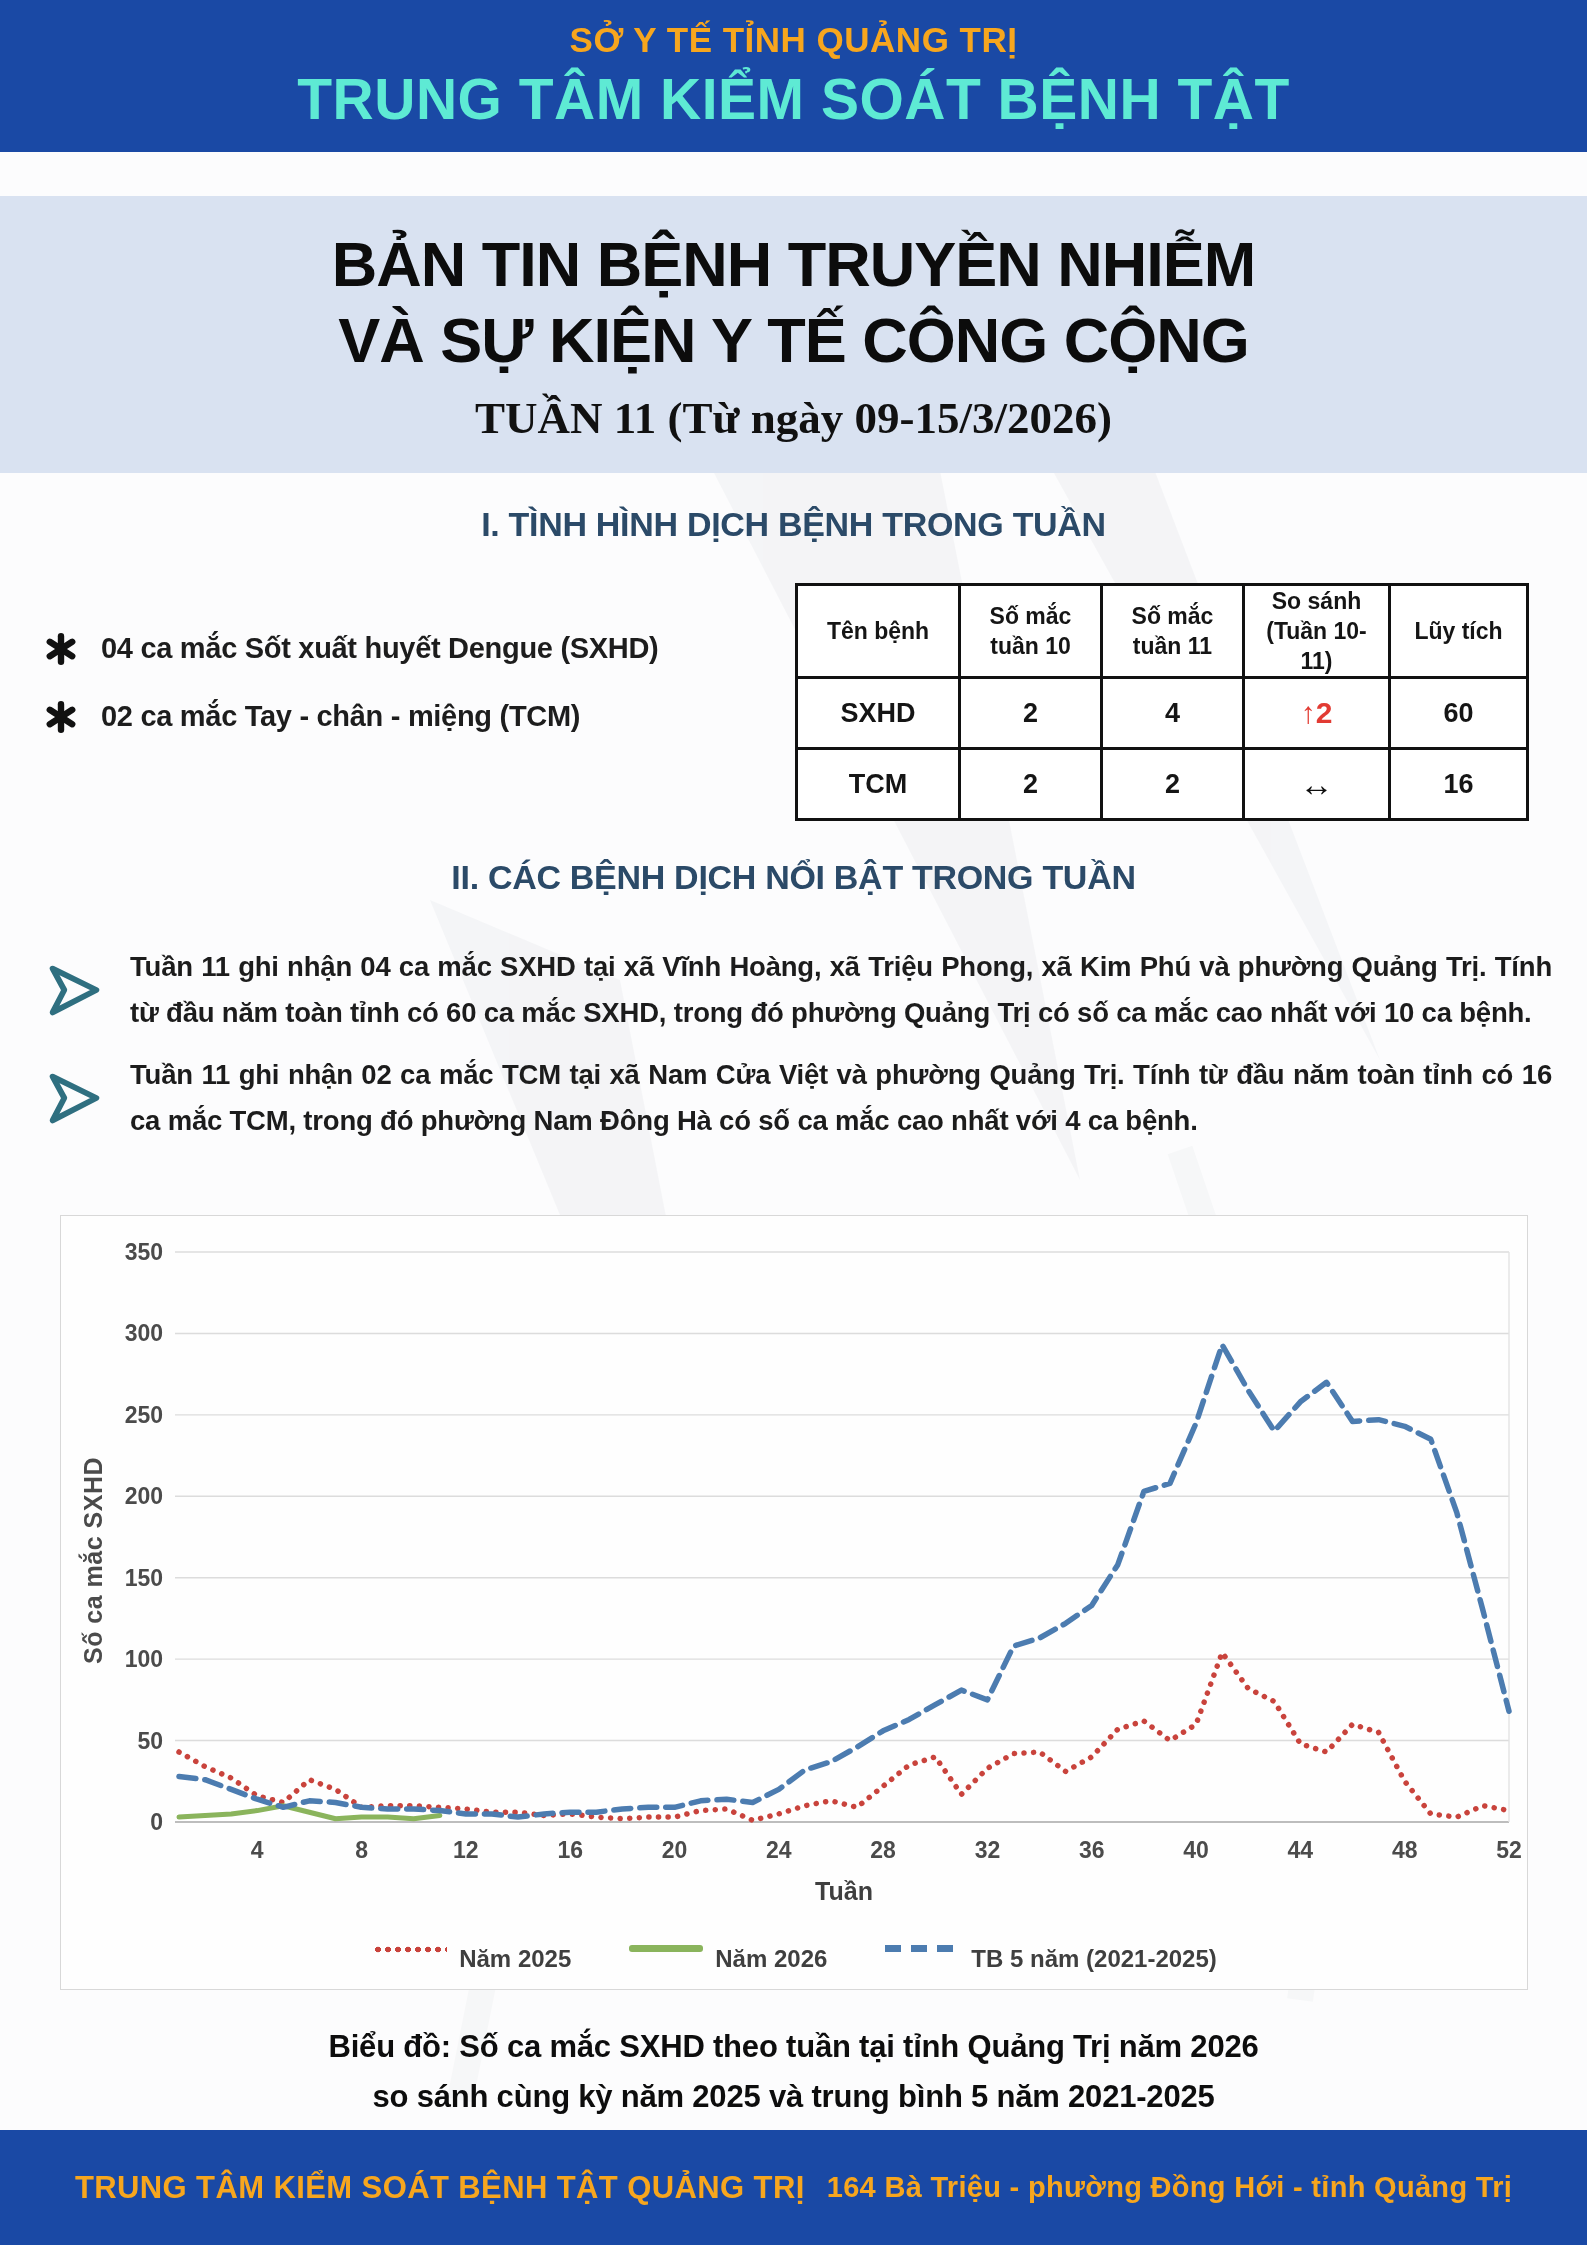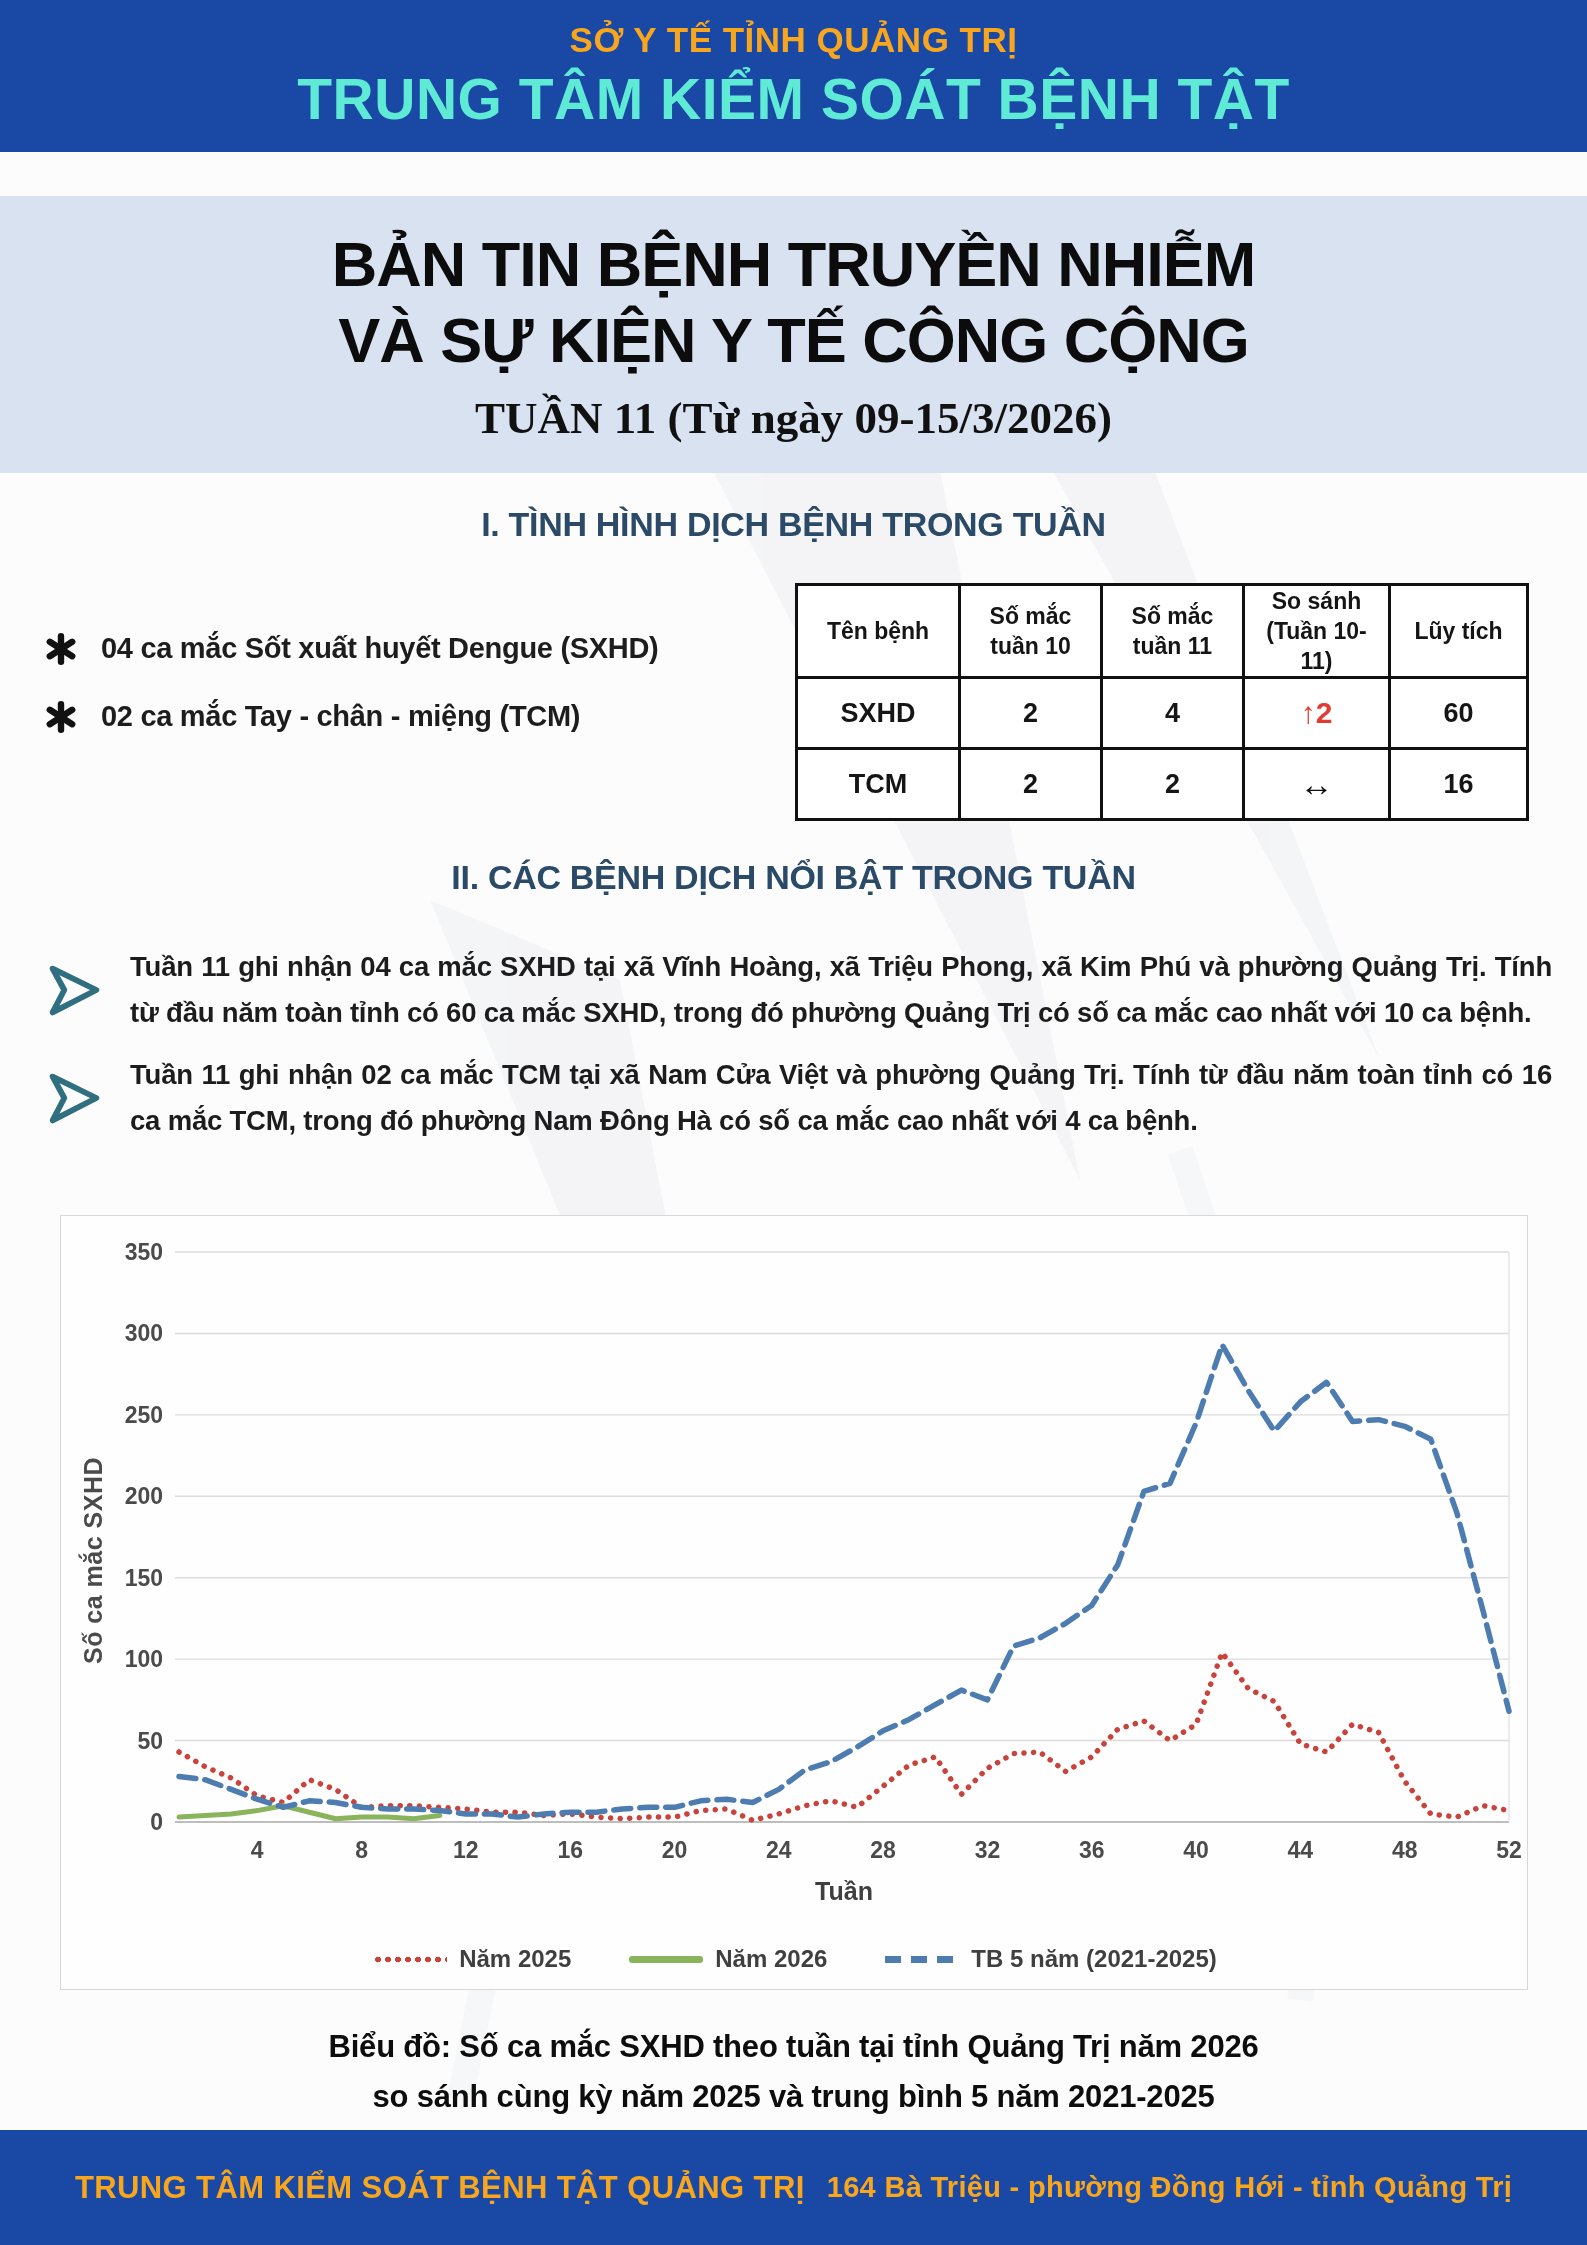--- a/index.html
+++ b/index.html
@@ -45,21 +45,21 @@
   
   .chart-card{position:absolute;left:60px;top:1215px;width:1468px;height:775px;
               background:#FEFEFE;border:1px solid #D8D8D8;box-sizing:border-box;}
   .ylabel{position:absolute;left:-118px;top:330px;width:300px;text-align:center;
           transform:rotate(-90deg);font-size:25px;font-weight:800;color:#4B4B4B;letter-spacing:.5px;}
   .chart-svg{position:absolute;left:0;top:6px;}
   .tick{font-size:23px;font-weight:700;fill:#4B4B4B;font-family:"Liberation Sans",sans-serif;}
   .axis-label{font-size:25px;font-weight:800;fill:#3F3F3F;font-family:"Liberation Sans",sans-serif;}
   .legend{position:absolute;left:0;bottom:16px;width:1468px;display:flex;justify-content:center;
           align-items:center;gap:58px;}
-  .legend .item{display:flex;align-items:center;gap:12px;}
+  .legend .item{display:flex;gap:12px;}
   .legend .lbl{font-size:24px;font-weight:700;color:#3F3F3F;}
   .ls{display:inline-block;}
   .ls-dotted{width:74px;height:9px;background-image:radial-gradient(circle,#C9433C 2.7px,transparent 3.1px);
              background-size:10px 9px;background-repeat:repeat-x;background-position:left center;}
   .ls-solid{width:74px;height:7px;background:#8AB45C;border-radius:3px;}
   .ls-dashed{width:74px;height:7px;
              background:repeating-linear-gradient(90deg,#4C7CB0 0 16px,transparent 16px 26px);}
   
   .caption{position:absolute;left:0;top:2022px;width:1587px;text-align:center;
            font-size:31px;font-weight:800;color:#0D0D0D;line-height:50px;letter-spacing:-.2px;}

